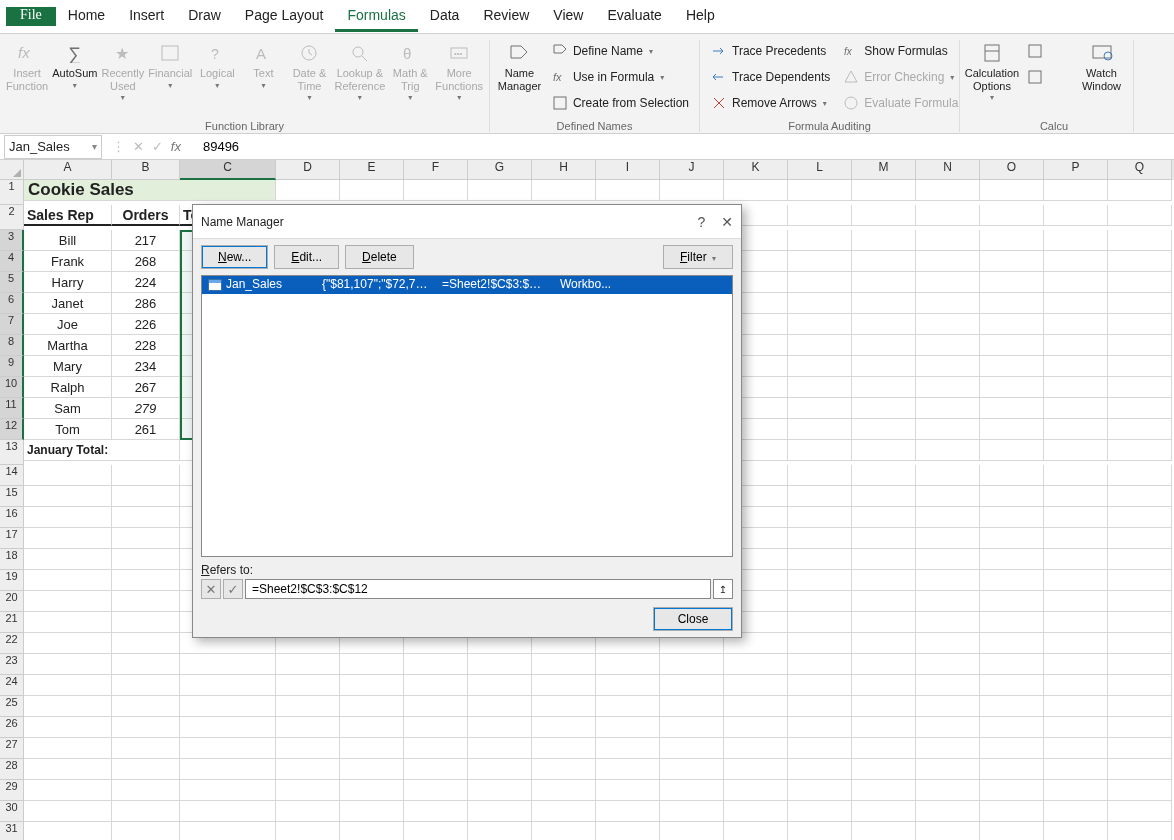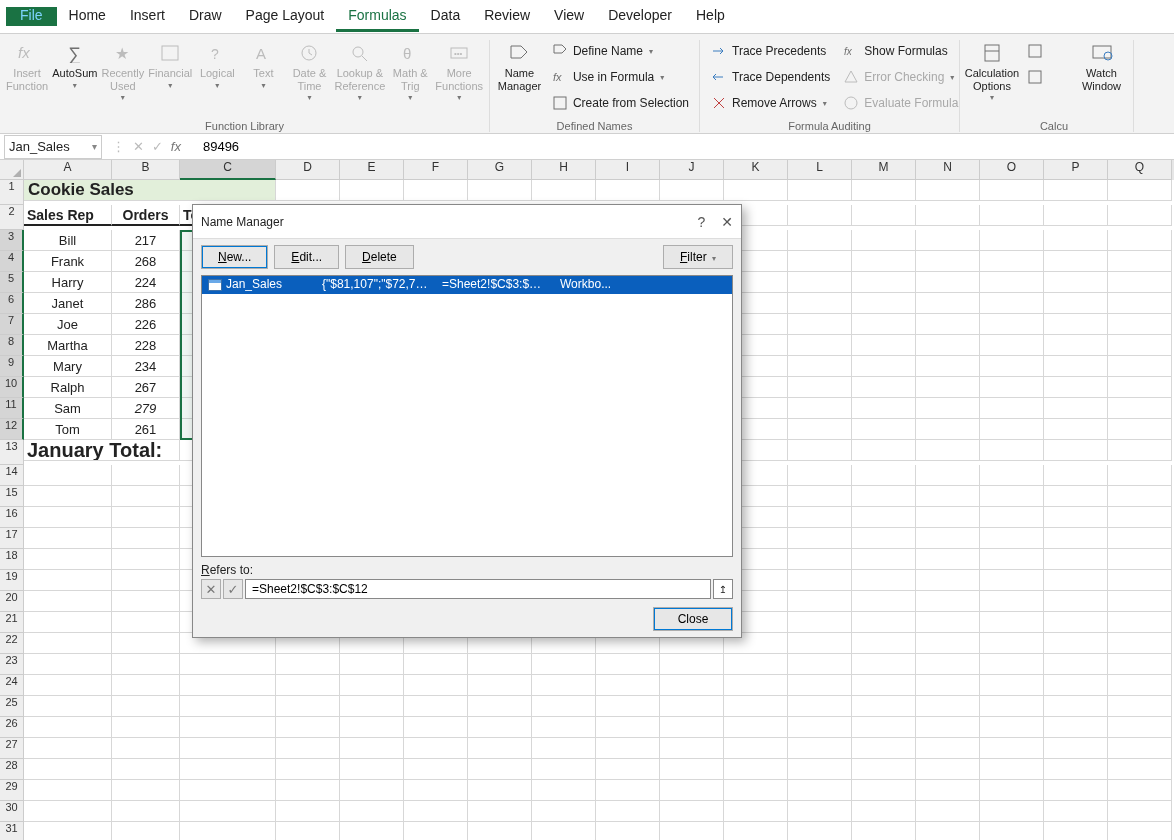--- a/index.html
+++ b/index.html
@@ -1,21 +1,21 @@
 <!DOCTYPE html>
 <html><head>
 <meta charset="utf-8">
 <style>
 * { box-sizing: border-box; margin: 0; padding: 0; font-family: "Segoe UI", Arial, sans-serif; }
 body { width: 1174px; height: 840px; background: #fff; overflow: hidden; font-size: 13px; color: #222; }
 
 
 .menubar { height: 34px; background: #fff; border-bottom: 1px solid #d0d0d0; display: flex; align-items: center; padding-left: 6px; }
 .menubar .tab { padding: 6px 12px; font-size: 14px; color: #222; cursor: pointer; border-bottom: 3px solid transparent; }
-.menubar .tab.file { background: #1a7243; color: #7dd3fc; padding: 0 14px; }
+.menubar .tab.file { background: #1a7243; color: #ffffff; padding: 0 14px; font-family: Liberation Serif, serif; }
 .menubar .tab.active { border-bottom: 3px solid #1a7243; color: #1a7243; font-weight: 400; }
 
 
 .ribbon { height: 100px; background: #f3f3f3; border-bottom: 1px solid #d0d0d0; display: flex; align-items: flex-start; padding-top: 6px; }
 .rgroup { display: flex; flex-direction: column; justify-content: space-between; height: 92px; border-right: 1px solid #ddd; padding: 0 6px; position: relative; }
 .rgroup-body { display: flex; gap: 4px; height: 70px; align-items: flex-start; }
 .rgroup-label { position: absolute; bottom: 0; left: 0; right: 0; text-align: center; font-size: 11px; color: #666; }
 .rbtn { display: flex; flex-direction: column; align-items: center; justify-content: flex-start; width: 52px; height: 70px; padding-top: 2px; cursor: pointer; font-size: 11px; text-align: center; line-height: 1.15; }
 .rbtn .ico { width: 28px; height: 22px; margin-bottom: 3px; display: flex; align-items: center; justify-content: center; color: #707070; }
 .rbtn.disabled { color: #a9a9a9; }
@@ -94,21 +94,21 @@
 <div class="menubar">
   <div class="tab file">File</div>
   <div class="tab">Home</div>
   <div class="tab">Insert</div>
   <div class="tab">Draw</div>
   <div class="tab">Page Layout</div>
   <div class="tab active">Formulas</div>
   <div class="tab">Data</div>
   <div class="tab">Review</div>
   <div class="tab">View</div>
-  <div class="tab">Developer</div>
+  <div class="tab">Evaluate</div>
   <div class="tab">Help</div>
 </div>
 
 <div class="ribbon">
 
   <div class="rgroup" style="width:490px">
     <div class="rgroup-body">
       <div class="rbtn disabled">
           <span class="ico">
             <svg width="22" height="20">
@@ -647,21 +647,21 @@
           <div class="cell" style="width: 64px;"></div>
           <div class="cell" style="width: 64px;"></div>
           <div class="cell" style="width: 64px;"></div>
           <div class="cell" style="width: 64px;"></div>
           <div class="cell" style="width: 64px;"></div>
           <div class="cell" style="width: 64px;"></div>
           <div class="cell" style="width: 64px;"></div>
           <div class="cell" style="width: 64px;"></div>
         </div>
         <div class="row big">
-          <div class="cell left" style="width: 156px; font-weight: bold; font-size: 20px;">January Total:</div>
+          <div class="cell left" style="width: 156px; font-weight: bold; font-size: 12px;">January Total:</div>
           <div class="cell" style="width: 96px;"></div>
           <div class="cell" style="width: 64px;"></div>
           <div class="cell" style="width: 64px;"></div>
           <div class="cell" style="width: 64px;"></div>
           <div class="cell" style="width: 64px;"></div>
           <div class="cell" style="width: 64px;"></div>
           <div class="cell" style="width: 64px;"></div>
           <div class="cell" style="width: 64px;"></div>
           <div class="cell" style="width: 64px;"></div>
           <div class="cell" style="width: 64px;"></div>

